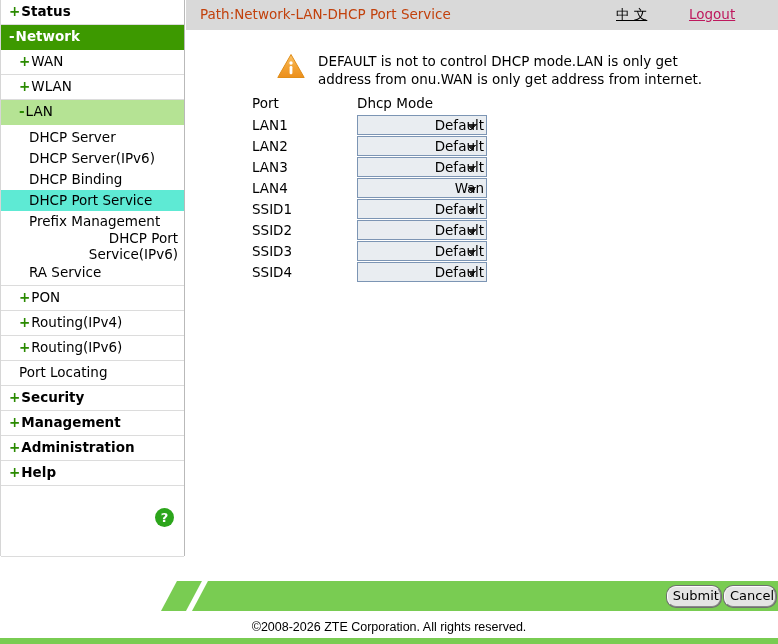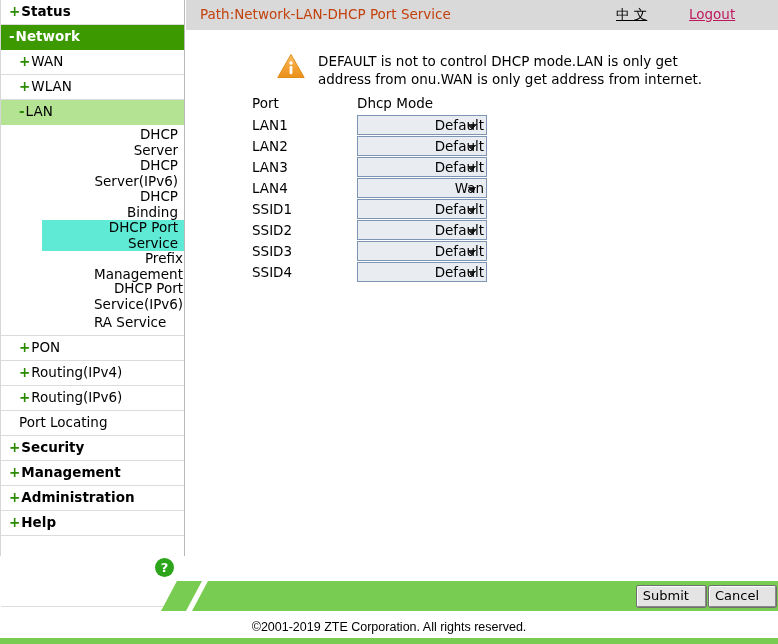--- a/index.html
+++ b/index.html
@@ -61,24 +61,23 @@
     font-size: 13.5px;
     padding-left: 18px;
   }
   .menu-l1.active {
     background: #b5e394;
     border-bottom: 1px solid #b5e394;
   }
   .menu-l2 {
     min-height: 21px;
     font-size: 13.5px;
-    padding-left: 52px;
+    padding-left: 28px;
     border-bottom: none;
     align-items: center;
-    margin-left: 41px;
   }
   .menu-l2.active {
     background: #5eead4;
   }
   .menu-l2.twoline {
     height: 30px;
     line-height: 1.18;
     align-items: center;
   }
   .menu-l2-group {
@@ -277,22 +276,22 @@
     gap: 3px;
   }
   .btn {
     font-family: "DejaVu Sans", "Liberation Sans", sans-serif;
     font-size: 13px;
     color: #000000;
     background: #e4e4e4;
     border: 1px solid #8a8a8a;
     border-top-color: #fdfdfd;
     border-left-color: #fdfdfd;
-    border-radius: 2px;
-    padding: 2px 16px 3px 5px;
+    border-radius: 9px;
+    padding: 2px 1px 3px 5px;
     cursor: pointer;
     box-shadow: 0 0 0 1px #6f6f6f;
     line-height: 1.1;
   }
   #copyright {
     position: absolute;
     left: 0;
     top: 620px;
     width: 778px;
     text-align: center;
@@ -467,16 +466,16 @@
     <div class="band-piece" id="band-a"></div>
     <div class="band-piece" id="band-b"></div>
     <div class="band-piece" id="band-c"></div>
   </div>
 
   <div id="footer-buttons">
     <button class="btn">Submit</button>
     <button class="btn">Cancel</button>
   </div>
 
-  <div id="copyright">©2001-2019 ZTE Corporation. All rights reserved.</div>
+  <div id="copyright">©2008-2026 ZTE Corporation. All rights reserved.</div>
   <div id="bottom-strip"></div>
 
 </div>
 
 </body></html>

